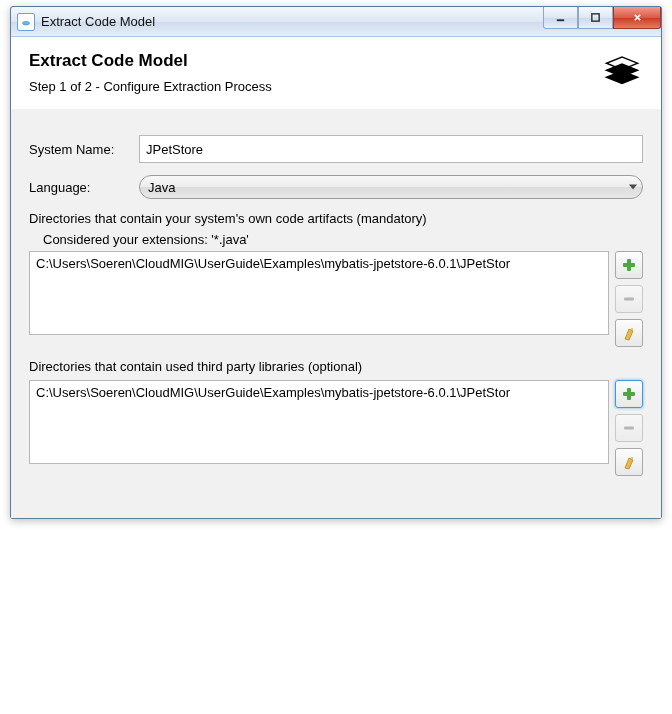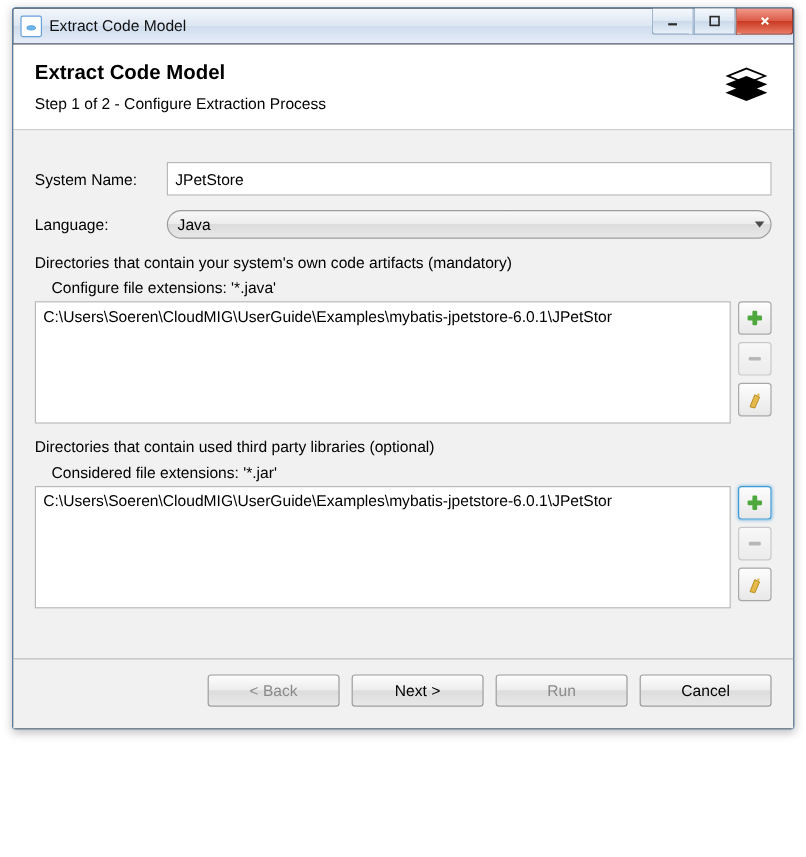--- a/index.html
+++ b/index.html
@@ -12,21 +12,21 @@
     color: #000;
     width: 672px;
     height: 714px;
     overflow: hidden;
   }
   .window {
     width: 652px;
     margin: 6px auto 0;
     border: 1px solid #5a7ca0;
     border-radius: 3px;
-    background: #000000;
+    background: #7f1d1d;
     box-shadow: 0 2px 8px rgba(0,0,0,0.25);
   }
   .titlebar {
     height: 30px;
     background: linear-gradient(to bottom, #f3f7fb 0%, #dde7f3 50%, #cfdced 51%, #e6eef8 100%);
     border-bottom: 1px solid #b0c4de;
     border-top-left-radius: 2px;
     border-top-right-radius: 2px;
     display: flex;
     align-items: center;
@@ -136,21 +136,21 @@
   .section-label { font-size: 13px; margin: 8px 0 6px 0; }
   .section-sub { font-size: 13px; margin: 0 0 4px 14px; }
 
   .dir-block {
     display: flex;
     gap: 6px;
     margin-left: 0;
   }
   .listbox {
     flex: 1;
-    height: 102px;
+    height: 84px;
     border: 1px solid #b8b8b8;
     background: #fff;
     overflow: hidden;
     padding: 3px 0 0 0;
   }
   .list-item {
     padding: 1px 6px;
     font-size: 13px;
     white-space: nowrap;
     overflow: hidden;
@@ -264,21 +264,21 @@
       <div class="select-wrap">
         <div class="select">
             <span>Java</span>
           </div>
         <div class="select-arrow"></div>
       </div>
     </div>
 
     <div class="section">
       <div class="section-label">Directories that contain your system's own code artifacts (mandatory)</div>
-      <div class="section-sub">Configure file extensions:  '*.java'</div>
+      <div class="section-sub">Considered your extensions:  '*.java'</div>
       <div class="dir-block">
         <div class="listbox">
           <div class="list-item">C:\Users\Soeren\CloudMIG\UserGuide\Examples\mybatis-jpetstore-6.0.1\JPetStor</div>
         </div>
         <div class="side-btns">
           <div class="icon-btn">
             <svg viewBox="0 0 16 16">
                 <rect x="6" y="2" width="4" height="12" rx="1" fill="#4fa83d"></rect>
                 <rect x="2" y="6" width="12" height="4" rx="1" fill="#4fa83d"></rect>
               </svg>
@@ -293,21 +293,20 @@
                 <path d="M4 14 L8 4 L12 6 L8 15 Z" fill="#e5b94a" stroke="#b58a20" stroke-width="0.8"></path>
                 <circle cx="11" cy="4" r="1" fill="#e5b94a"></circle>
               </svg>
           </div>
         </div>
       </div>
     </div>
 
     <div class="section">
       <div class="section-label">Directories that contain used third party libraries (optional)</div>
-      <div class="section-sub">Considered file extensions:  '*.jar'</div>
       <div class="dir-block">
         <div class="listbox">
           <div class="list-item">C:\Users\Soeren\CloudMIG\UserGuide\Examples\mybatis-jpetstore-6.0.1\JPetStor</div>
         </div>
         <div class="side-btns">
           <div class="icon-btn active">
             <svg viewBox="0 0 16 16">
                 <rect x="6" y="2" width="4" height="12" rx="1" fill="#4fa83d"></rect>
                 <rect x="2" y="6" width="12" height="4" rx="1" fill="#4fa83d"></rect>
               </svg>
@@ -323,22 +322,14 @@
                 <circle cx="11" cy="4" r="1" fill="#e5b94a"></circle>
               </svg>
           </div>
         </div>
       </div>
     </div>
 
     <div style="height:32px"></div>
   </div>
 
-  <div class="footer">
-    <div class="footer-row">
-      <div class="btn disabled">&lt; Back</div>
-      <div class="btn">Next &gt;</div>
-      <div class="btn disabled">Run</div>
-      <div class="btn">Cancel</div>
-    </div>
-  </div>
 
 </div>
 
 </body></html>

